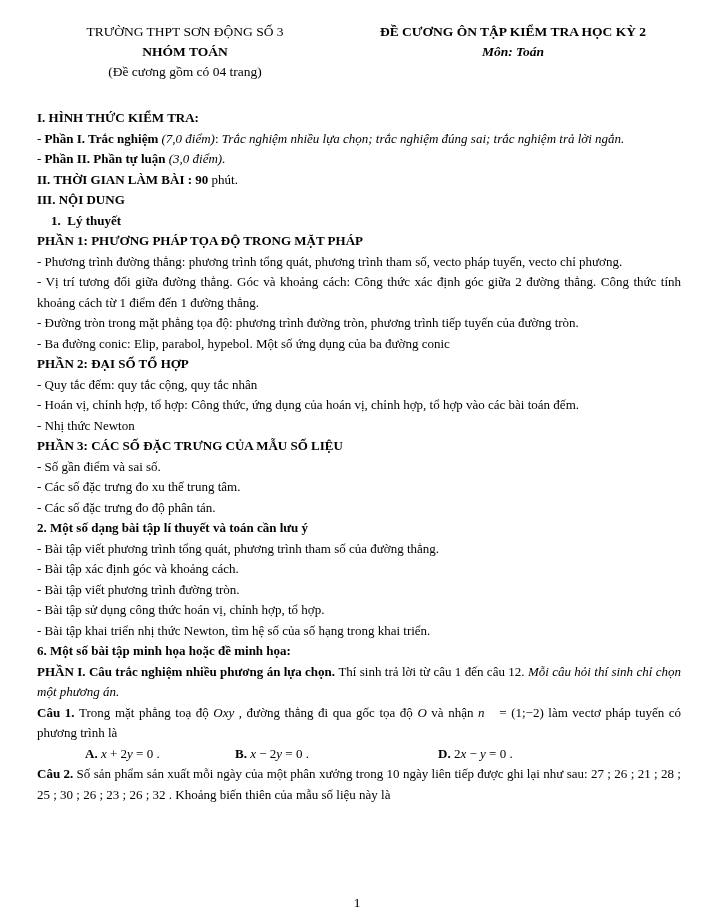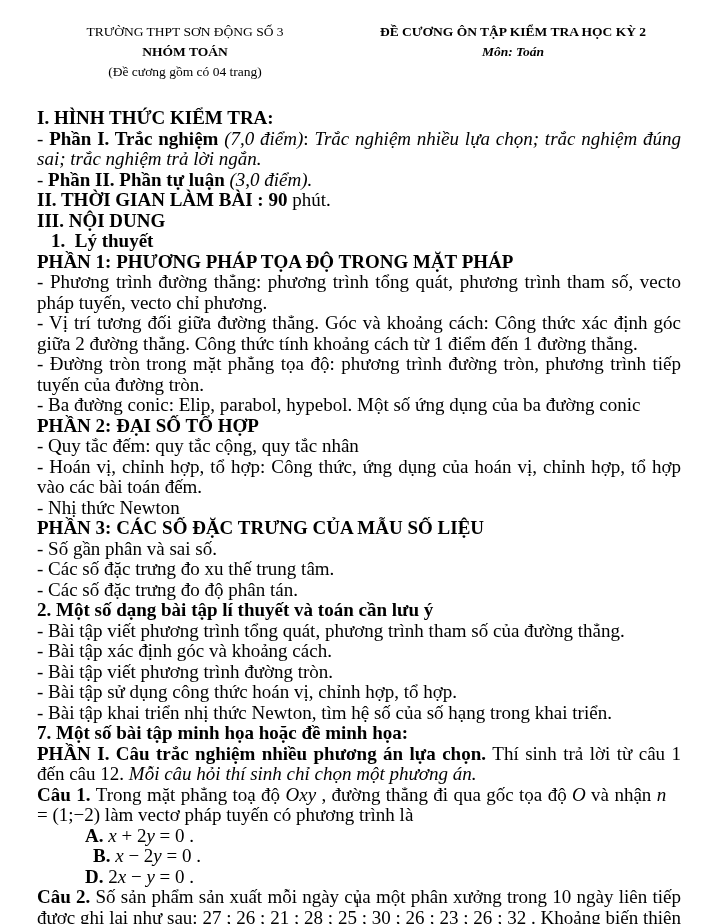--- a/index.html
+++ b/index.html
@@ -15,29 +15,29 @@
   .header-right { flex:1; }
   .hl-school { font-weight:400; }
   .hl-group  { font-weight:700; }
   .hl-note   { }
   .hr-title  { font-weight:700; }
   .hr-subject{ font-weight:700; font-style:italic; }
   .hr-year   { font-weight:700; font-style:italic; }
 
   .doc-body { margin:26px 33px 0 37px; }
   .para {
-    font-size:19px; line-height:20.5px;
+    font-size:13px; line-height:20.5px;
     text-align:justify; text-align-last:left;
     margin:0;
   }
   .b { font-weight:700; }
   .i { font-style:italic; }
   .indent1 { padding-left:14px; }
 
-  .options { display:flex; padding-left:48px; text-align:left;flex-direction:column; }
+  .options { display:flex; padding-left:48px; text-align:left; }
   .opt { white-space:nowrap; }
   .opt-1 { width:142px; }
   .opt-2 { width:203px;margin-left:8px; }
   .opt-3 { width:137px; }
   .opt-4 { flex:1; }
   .opt-label { font-weight:700; }
 
   .footer {
     position:absolute; left:0; right:0; bottom:13px;
     text-align:center; font-size:13.5px;
@@ -70,30 +70,30 @@
       <div class="para"><span class="b">PHẦN 1: PHƯƠNG PHÁP TỌA ĐỘ TRONG MẶT PHÁP</span></div>
       <div class="para"><span>- Phương trình đường thẳng: phương trình tổng quát, phương trình tham số, vecto pháp tuyến, vecto chỉ phương.</span></div>
       <div class="para"><span>- Vị trí tương đối giữa đường thẳng. Góc và khoảng cách: Công thức xác định góc giữa 2 đường thẳng. Công thức tính khoảng cách từ 1 điểm đến 1 đường thẳng.</span></div>
       <div class="para"><span>- Đường tròn trong mặt phẳng tọa độ: phương trình đường tròn, phương trình tiếp tuyến của đường tròn.</span></div>
       <div class="para"><span>- Ba đường conic: Elip, parabol, hypebol. Một số ứng dụng của ba đường conic</span></div>
       <div class="para"><span class="b">PHẦN 2: ĐẠI SỐ TỔ HỢP</span></div>
       <div class="para"><span>-  Quy tắc đếm: quy tắc cộng, quy tắc nhân</span></div>
       <div class="para"><span>- Hoán vị, chỉnh hợp, tổ hợp: Công thức, ứng dụng của hoán vị, chỉnh hợp, tổ hợp vào các bài toán đếm.</span></div>
       <div class="para"><span>- Nhị thức Newton</span></div>
       <div class="para"><span class="b">PHẦN 3: CÁC SỐ ĐẶC TRƯNG CỦA MẪU SỐ LIỆU</span></div>
-      <div class="para"><span>- Số gần phân và sai số.</span></div>
+      <div class="para"><span>- Số gần điểm và sai số.</span></div>
       <div class="para"><span>- Các số đặc trưng đo xu thế trung tâm.</span></div>
       <div class="para"><span>- Các số đặc trưng đo độ phân tán.</span></div>
       <div class="para"><span class="b">2. Một số dạng bài tập lí thuyết và toán cần lưu ý</span></div>
       <div class="para"><span>- Bài tập viết phương trình tổng quát, phương trình tham số của đường thẳng.</span></div>
       <div class="para"><span>- Bài tập xác định góc và khoảng cách.</span></div>
       <div class="para"><span>- Bài tập viết phương trình đường tròn.</span></div>
       <div class="para"><span>- Bài tập sử dụng công thức hoán vị, chỉnh hợp, tổ hợp.</span></div>
       <div class="para"><span>- Bài tập khai triển nhị thức Newton, tìm hệ số của số hạng trong khai triển.</span></div>
-      <div class="para"><span class="b">7. Một số bài tập minh họa hoặc đề minh họa:</span></div>
+      <div class="para"><span class="b">6. Một số bài tập minh họa hoặc đề minh họa:</span></div>
       <div class="para"><span class="b">PHẦN I. Câu trắc nghiệm nhiều phương án lựa chọn. </span><span>Thí sinh trả lời từ câu 1 đến câu 12. </span><span class="i">Mỗi câu hỏi thí sinh chỉ chọn một phương án.</span></div>
       <div class="para"><span class="b">Câu 1. </span><span>Trong mặt phẳng toạ độ </span><span class="i">Oxy</span><span> , đường thẳng đi qua gốc tọa độ </span><span class="i">O</span><span> và nhận </span><span class="i">n⃗</span><span> = (1;−2) làm vectơ pháp tuyến có phương trình là</span></div>
       <div class="para options">
         <span class="opt opt-1"><span class="opt-label">A. </span><span class="i">x</span><span> + 2</span><span class="i">y</span><span> = 0 .</span></span>
         <span class="opt opt-2"><span class="opt-label">B. </span><span class="i">x</span><span> − 2</span><span class="i">y</span><span> = 0 .</span></span>
         <span class="opt opt-4"><span class="opt-label">D. </span><span>2</span><span class="i">x</span><span> − </span><span class="i">y</span><span> = 0 .</span></span>
       </div>
       <div class="para"><span class="b">Câu 2. </span><span>Số sản phẩm sản xuất mỗi ngày của một phân xưởng trong 10 ngày liên tiếp được ghi lại như sau: </span><span>27 ; 26 ; 21 ; 28 ; 25 ; 30 ; 26 ; 23 ; 26 ; 32</span><span> . Khoảng biến thiên của mẫu số liệu này là</span></div>
     </div>
 

